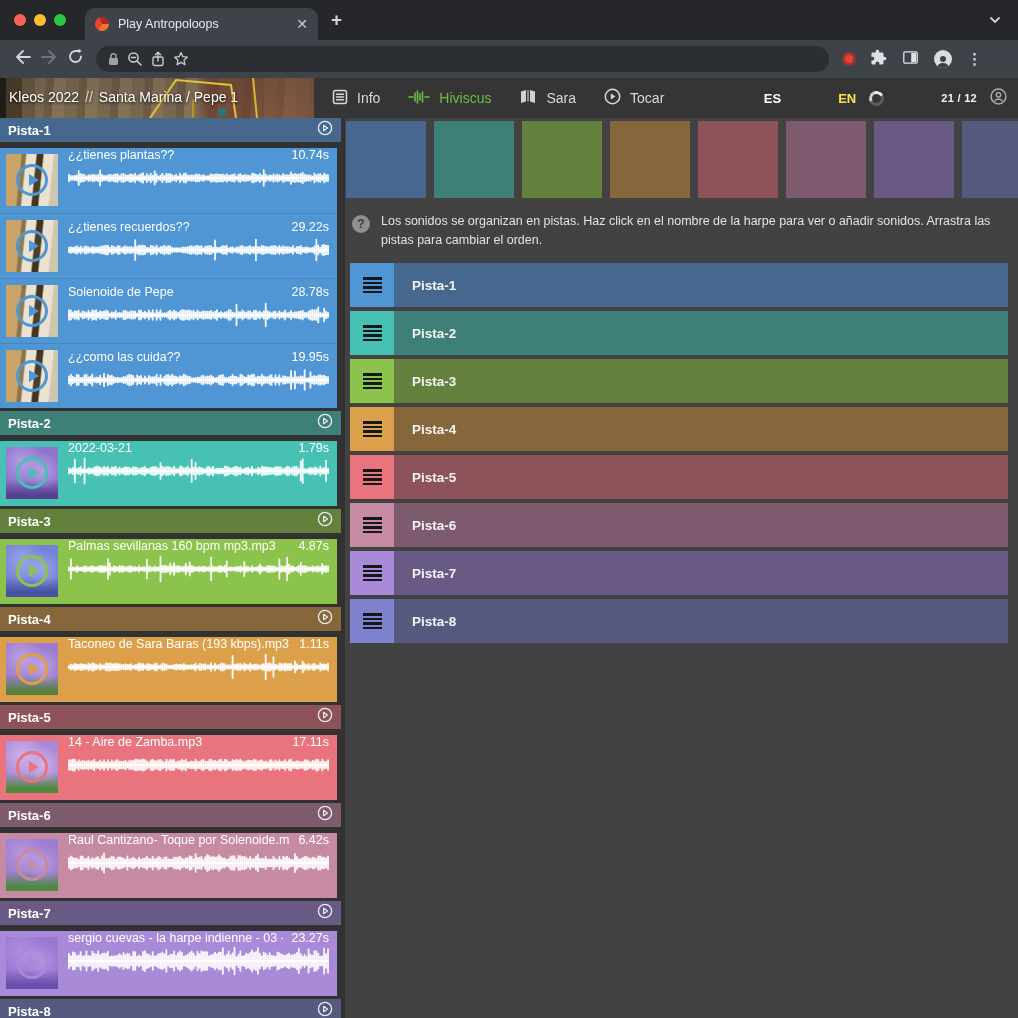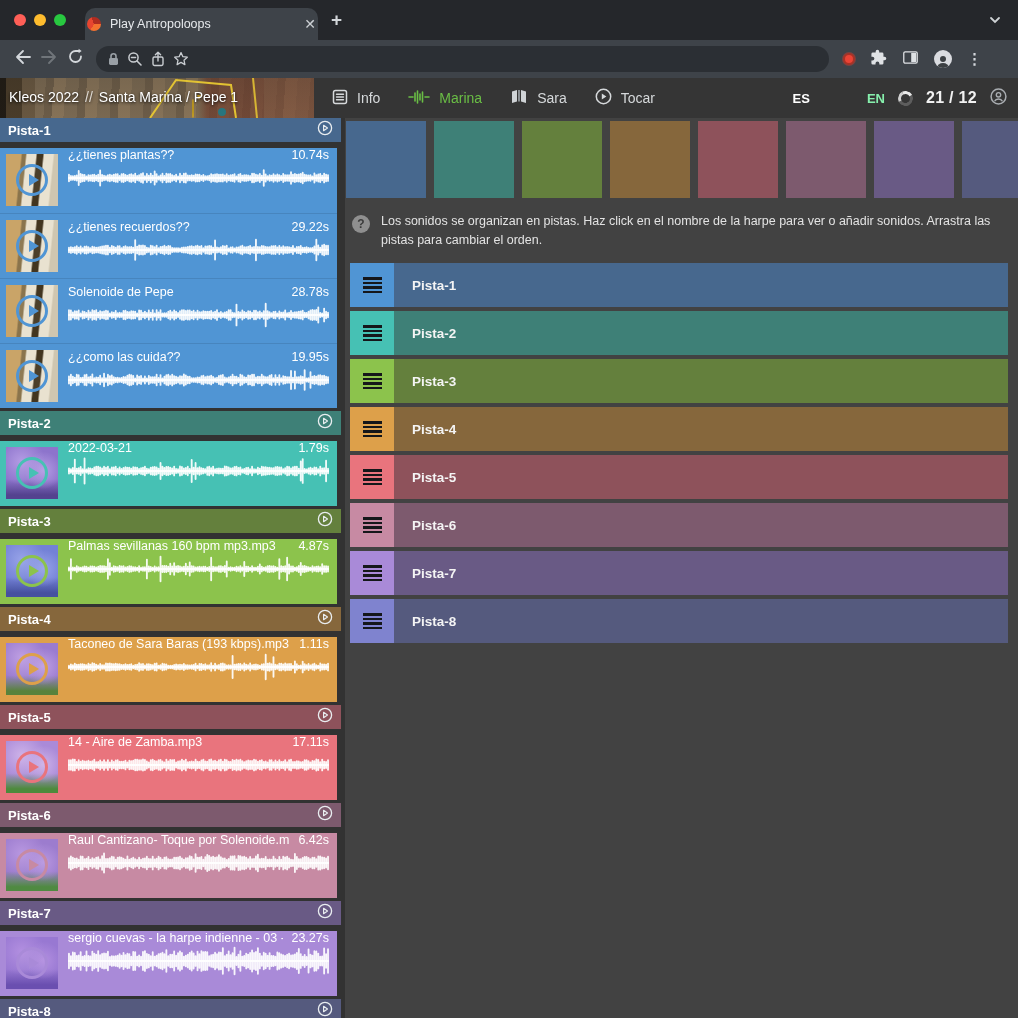--- a/index.html
+++ b/index.html
@@ -10,21 +10,21 @@
     font-family:"Liberation Sans", sans-serif;
     -webkit-font-smoothing:antialiased;
   }
   
   .frame { height:40px; background:#25272b; position:relative; }
   .tlights { position:absolute; left:14px; top:14px; display:flex; gap:8px; }
   .tl { width:12px; height:12px; border-radius:50%; }
   .tl.red{ background:#ff5f57;} .tl.yel{ background:#febc2e;} .tl.grn{ background:#28c840;}
   .tab { position:absolute; left:85px; top:8px; width:233px; height:32px;
          background:#3e4349; border-radius:10px 10px 0 0;
-         display:flex; align-items:center; padding:0 2px; gap:9px; }
+         display:flex; align-items:center; padding:0 10px; gap:9px; }
   .favicon { width:14px; height:14px; border-radius:50%;
     background:conic-gradient(from 210deg, #e8452f 0 130deg, #b02c20 130deg 240deg, #f4712f 240deg 360deg); }
   .tab-title { flex:1; font-size:12.5px; color:#e6e9ec; white-space:nowrap; overflow:hidden; }
   .tab-close { color:#cdd1d5; font-size:14px; line-height:14px; }
   .newtab { position:absolute; left:331px; top:9px; color:#d2d6da; font-size:19px; font-weight:bold; }
   .strip-chev { position:absolute; right:16px; top:13px; }
   .toolbar { height:38px; background:#3e4349; display:flex; align-items:center; padding:0 10px; }
   .navbtn { width:26px; text-align:center; font-size:17px; color:#d4d8dc; flex:none; }
   .navbtn.dim { color:#70757a; }
   .omnibox { width:733px; height:26px; border-radius:13px; background:#2b2f34;
@@ -52,24 +52,24 @@
   .pin .head { width:9px; height:9px; border-radius:50%; background:#f3c531; border:1px solid #b3901f; }
   .pin .tip { width:0; height:0; margin-left:2.5px; border-left:2px solid transparent; border-right:2px solid transparent; border-top:5px solid #e0b42a; }
   .crumb-text { position:absolute; left:9px; top:11px; font-size:14px; color:#fff;
     text-shadow:0 1px 3px rgba(0,0,0,.9); white-space:nowrap; }
   .crumb-text .sep { opacity:.75; margin:0 6px; }
   .nav { display:flex; align-items:center; gap:28px; margin-left:18px; }
   .nav-item { display:flex; align-items:center; gap:9px; font-size:14px; color:#d6d9db; }
   .nav-item.active { color:#6abe45; }
   .hdr-right { margin-left:auto; display:flex; align-items:center; gap:13px; padding-right:11px; }
   .lang { font-size:13px; font-weight:bold;margin-left:44px; }
-  .lang.on { color:#fff; } .lang.off { color:#86efac; }
+  .lang.on { color:#fff; } .lang.off { color:#fde047; }
   .spinner { width:15px; height:15px; border-radius:50%; border:3px solid #5d5d5d;
     border-top-color:#e9e9e9; border-left-color:#cfcfcf; transform:rotate(18deg); }
-  .counter { font-size:16px; font-weight:bold; color:#f2f2f2; letter-spacing:.3px; }
+  .counter { font-size:11px; font-weight:bold; color:#f2f2f2; letter-spacing:.3px;margin-left:44px; }
   
   .app-body { display:flex; height:900px; }
   .sidebar { width:345px; flex:none; background:#323232; overflow:hidden; }
   .track { margin-bottom:3px; }
   .t-header { height:24px; display:flex; align-items:center; padding:0 8px; margin-right:4px; }
   .t-name { flex:1; font-size:13px; font-weight:bold; color:#fff; }
   .clips { margin-right:8px; }
   .clip { height:65px; position:relative; }
   .clip + .clip { border-top:1px solid rgba(0,0,0,.10); }
   .thumb { position:absolute; left:6px; top:6px; width:52px; height:52px; }
@@ -203,21 +203,21 @@
             <rect x="1.5" y="1.5" width="13" height="13" rx="2" fill="none" stroke="#d6d9db" stroke-width="1.5"></rect>
             <path d="M4.5 5.2 H11.5 M4.5 8 H11.5 M4.5 10.8 H11.5" stroke="#d6d9db" stroke-width="1.4" stroke-linecap="round"></path>
           </svg></span>
         <span>Info</span>
       </span>
       <span class="nav-item active">
         <span><svg width="22" height="16" viewBox="0 0 22 16">
             <path d="M1 8 H5 M17 8 H21" stroke="#6abe45" stroke-width="1.6" stroke-linecap="round"></path>
             <path d="M7 8 V4 M7 8 V12 M9.5 8 V2 M9.5 8 V14 M12 8 V5 M12 8 V11 M14.5 8 V3 M14.5 8 V13" stroke="#6abe45" stroke-width="1.6" stroke-linecap="round"></path>
           </svg></span>
-        <span>Marina</span>
+        <span>Hiviscus</span>
       </span>
       <span class="nav-item">
         <span><svg width="18" height="15" viewBox="0 0 18 15">
             <path d="M2 2.5 L7 1 L7 12.5 L2 14 Z" fill="#cfd3d6"></path>
             <path d="M11 1 L16 2.5 L16 14 L11 12.5 Z" fill="#cfd3d6"></path>
             <path d="M8 1 L10 1 L10 12.5 L8 12.5 Z" fill="#8a8f93"></path>
           </svg></span>
         <span>Sara</span>
       </span>
       <span class="nav-item">

